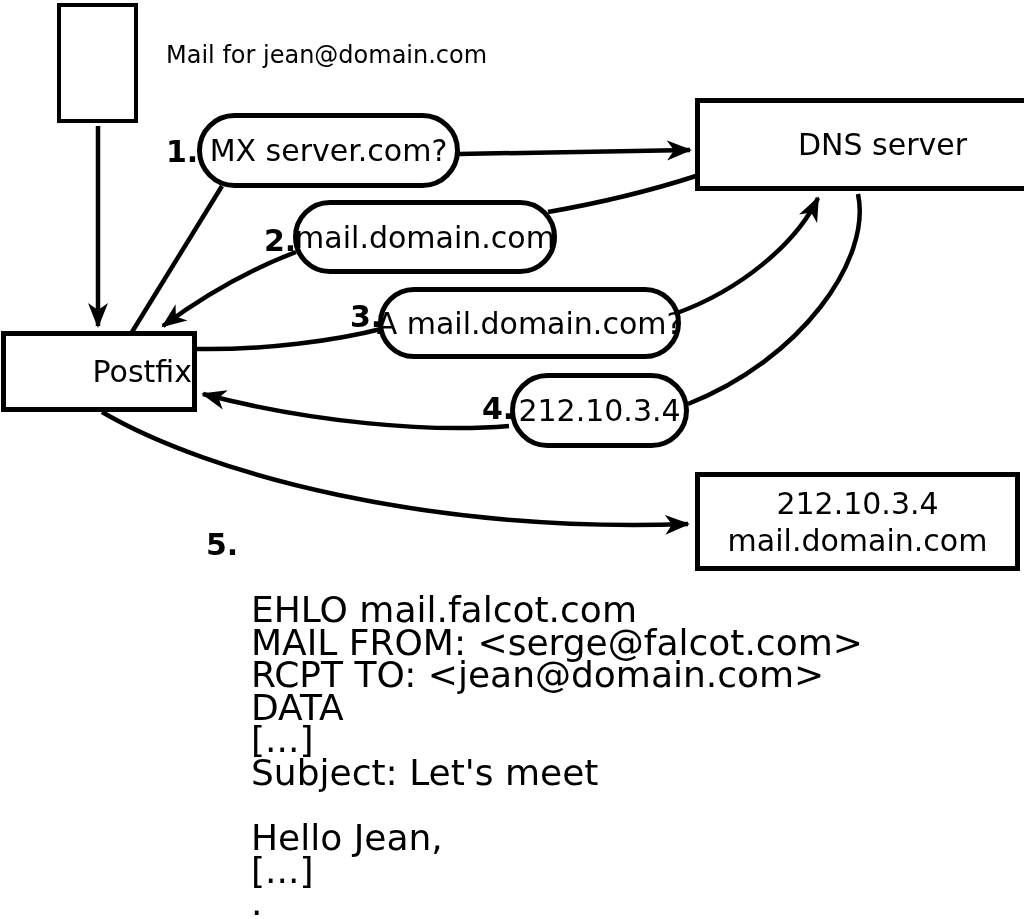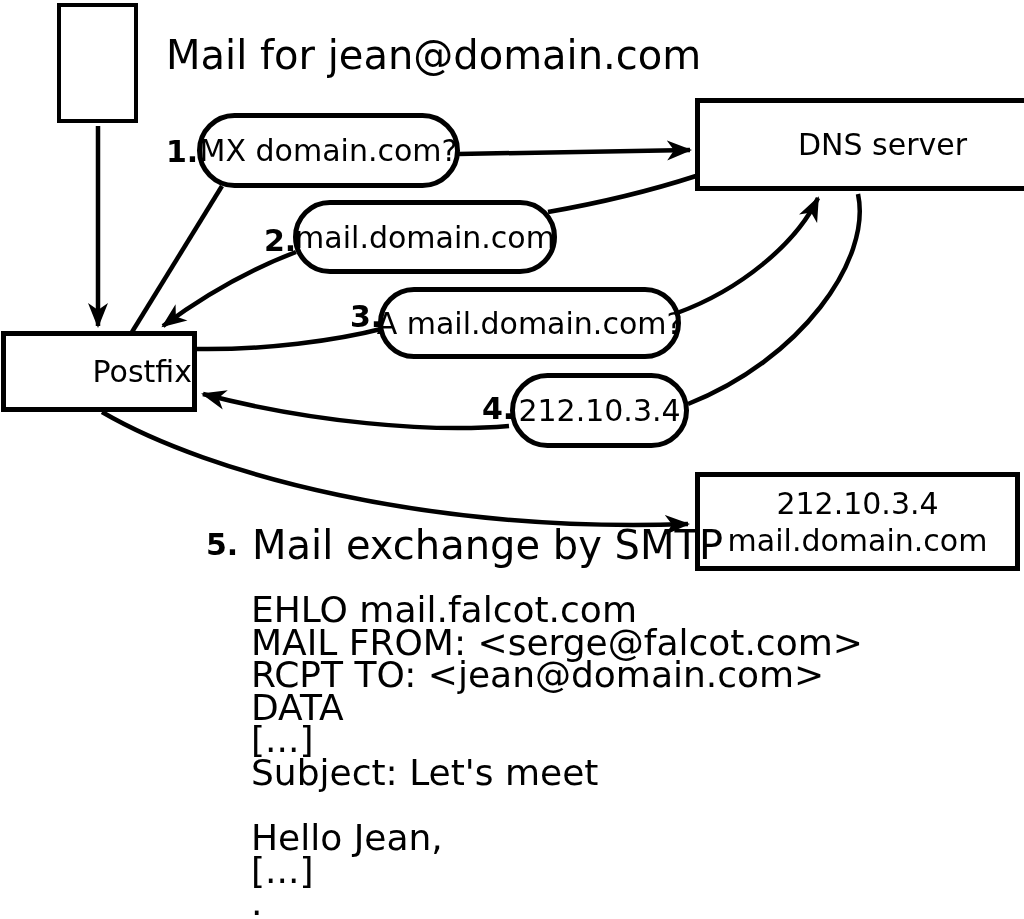--- a/index.html
+++ b/index.html
@@ -12,21 +12,21 @@
     position:absolute;background:#fff;border:5px solid #000;box-sizing:border-box;
     display:flex;align-items:center;justify-content:center;
     font-size:30px;z-index:2;white-space:nowrap;
   }
   .pill{border-radius:40px;}
   .col{flex-direction:column;line-height:37px;}
   .lbl{
     position:absolute;font-size:30px;font-weight:bold;z-index:3;white-space:nowrap;line-height:30px;
   }
   .txt{
-    position:absolute;font-size:40px;z-index:3;white-space:nowrap;line-height:30px;
+    position:absolute;font-size:24px;z-index:3;white-space:nowrap;line-height:30px;
   }
   pre.smtp{
     position:absolute;left:251px;top:594px;margin:0;z-index:3;
     font-family:"DejaVu Sans", "Liberation Sans", sans-serif;
     font-size:36px;line-height:32.6px;white-space:pre;
   }
   
   .mail-rect{left:57px;top:3px;width:81px;height:120px;border-width:4px;}
   .postfix{left:1px;top:331px;width:196px;height:81px;justify-content:flex-end;}
   .dns{left:695px;top:98px;width:375px;height:93px;}
@@ -78,40 +78,39 @@
   <div class="box dns">
     <span>DNS server</span>
   </div>
 
   <div class="box col target">
     <span>212.10.3.4</span>
     <span>mail.domain.com</span>
   </div>
 
   <div class="box pill pill1">
-    <span>MX domain.com?</span>
+    <span>MX server.com?</span>
   </div>
   <div class="box pill pill2">
     <span>mail.domain.com</span>
   </div>
   <div class="box pill pill3">
     <span>A mail.domain.com?</span>
   </div>
   <div class="box pill pill4">
     <span>212.10.3.4</span>
   </div>
 
   <div class="lbl n1">1.</div>
   <div class="lbl n2">2.</div>
   <div class="lbl n3">3.</div>
   <div class="lbl n4">4.</div>
   <div class="lbl n5">5.</div>
 
   <div class="txt title">Mail for jean@domain.com</div>
-  <div class="txt step5-label">Mail exchange by SMTP</div>
 
   <pre class="smtp">EHLO mail.falcot.com
 MAIL FROM: &lt;serge@falcot.com&gt;
 RCPT TO: &lt;jean@domain.com&gt;
 DATA
 [...]
 Subject: Let's meet
 
 Hello Jean,
 [...]

